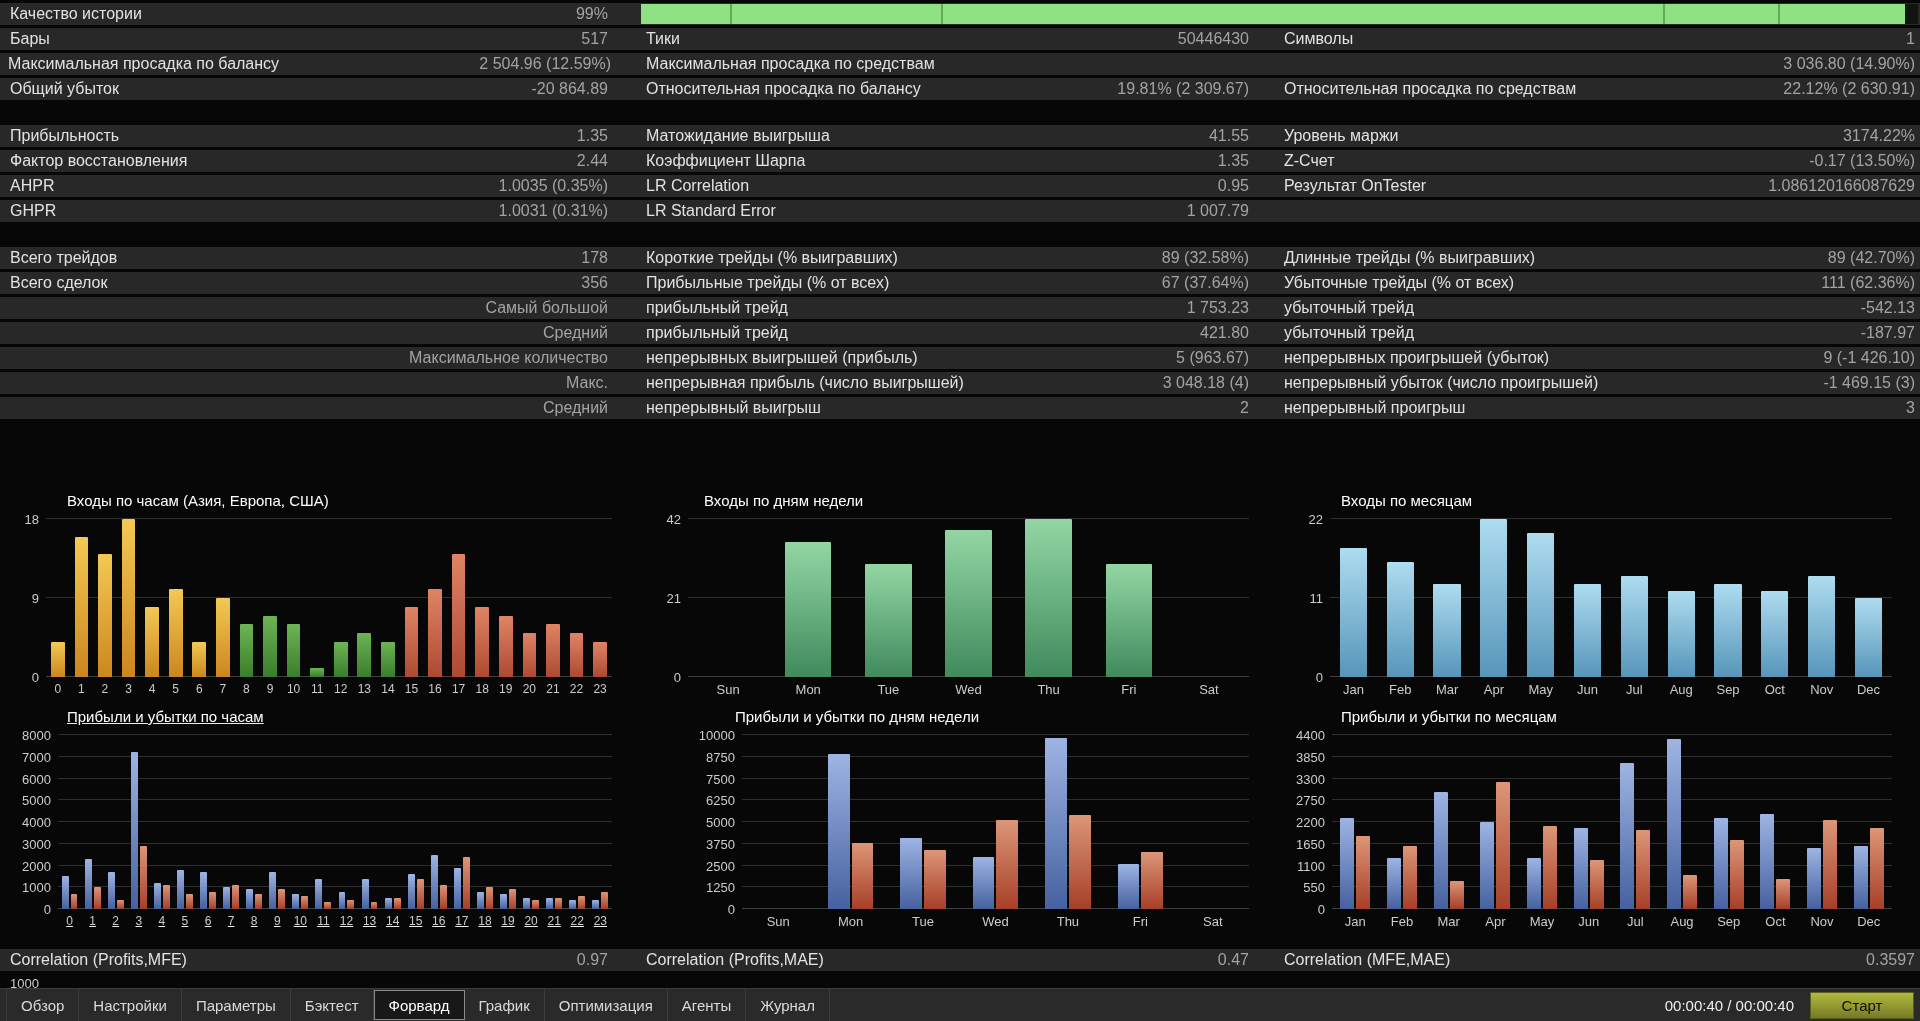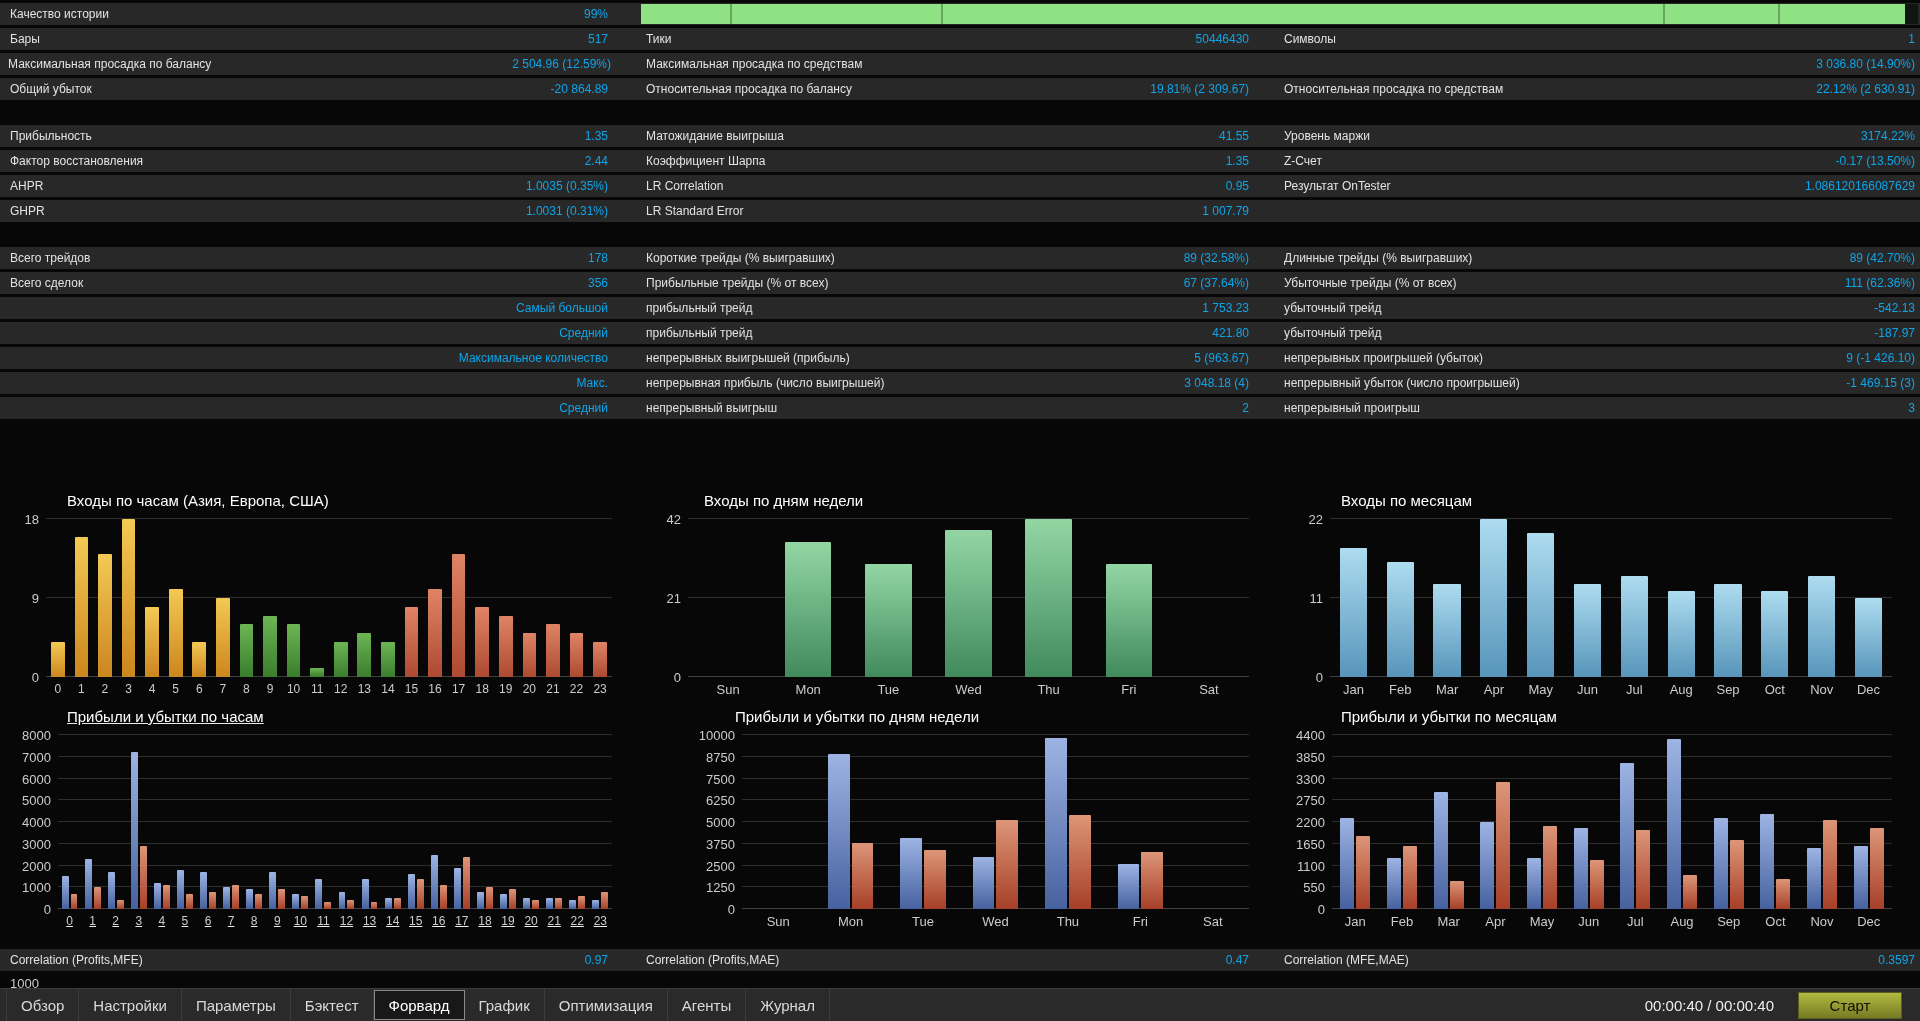--- a/index.html
+++ b/index.html
@@ -4,26 +4,26 @@
 <style>
   * { margin:0; padding:0; box-sizing:border-box; }
   html,body { width:1920px; height:1021px; background:#070707; overflow:hidden;
               font-family:"Liberation Sans", sans-serif; }
   .screen { position:relative; width:1920px; height:1021px; background:#070707; color:#ececec; }
 
   
   .stats { position:absolute; left:0; top:3px; width:100%; }
   .srow { position:relative; display:flex; height:22px; margin-bottom:3px; background:#282828; }
   .row-spacer { height:22px; background:transparent; }
-  .scell { display:flex; justify-content:space-between; align-items:center; font-size:12px; overflow:hidden; white-space:nowrap; }
+  .scell { display:flex; justify-content:space-between; align-items:center; font-size:16px; overflow:hidden; white-space:nowrap; }
   .c1 { width:638px; padding:0 30px 0 10px; }
   .c2 { width:638px; padding:0 27px 0 8px; }
   .c3 { flex:1; padding:0 5px 0 8px; }
   .slabel { color:#e2e2e2; }
-  .svalue { color:#0ea5e9; }
+  .svalue { color:#a3a3a3; }
 
   .progress-track { position:relative; flex:1; margin:1px 2px 1px 3px; background:#101510; overflow:hidden; }
   .progress-fill { position:absolute; left:0; top:0; bottom:0; background:#8ee284; }
   .pseg { position:absolute; top:0; bottom:0; width:2px; background:rgba(20,60,20,0.35); }
 
   
   .chart { position:absolute; }
   .chart-title { height:27px; font-size:15px; color:#ffffff; }
   .chart-body { display:flex; }
   .yaxis { position:relative; font-size:13px; color:#cccccc; }
@@ -47,21 +47,21 @@
   .clipped-label { position:absolute; left:10px; top:976px; font-size:13px; color:#cccccc; }
 
   
   .tabbar { position:absolute; left:0; bottom:0; width:100%; height:33px; background:#2a2a2a;
             border-top:1px solid #3c3c3c; display:flex; align-items:center; z-index:5; }
   .tab-strip { display:flex; align-items:stretch; height:100%; padding-left:6px; }
   .tab { padding:0 14px; font-size:15px; color:#d9d9d9; display:flex; align-items:center;
          border-right:1px solid #3d3d3d; cursor:default; }
   .tab:first-child { border-left:1px solid #3d3d3d; }
   .tab.active { background:#181818; border:1px solid #8a8a8a; color:#ffffff; margin:1px 0; }
-  .tab-right { margin-left:auto; display:flex; align-items:center; gap:24px; padding-right:16px; }
+  .tab-right { margin-left:auto; display:flex; align-items:center; gap:16px; padding-right:4px; }
   .time { font-size:15px; color:#eeeeee; }
   .start-btn { width:104px; height:27px; margin-right:2px; background:linear-gradient(#b2ba40,#767b24);
                color:#101000; font-size:15px; display:flex; align-items:center; justify-content:center;
                border:1px solid #5a5e1c; cursor:pointer; }
 </style>
 </head>
 <body>
 
 <div class="screen">
 

